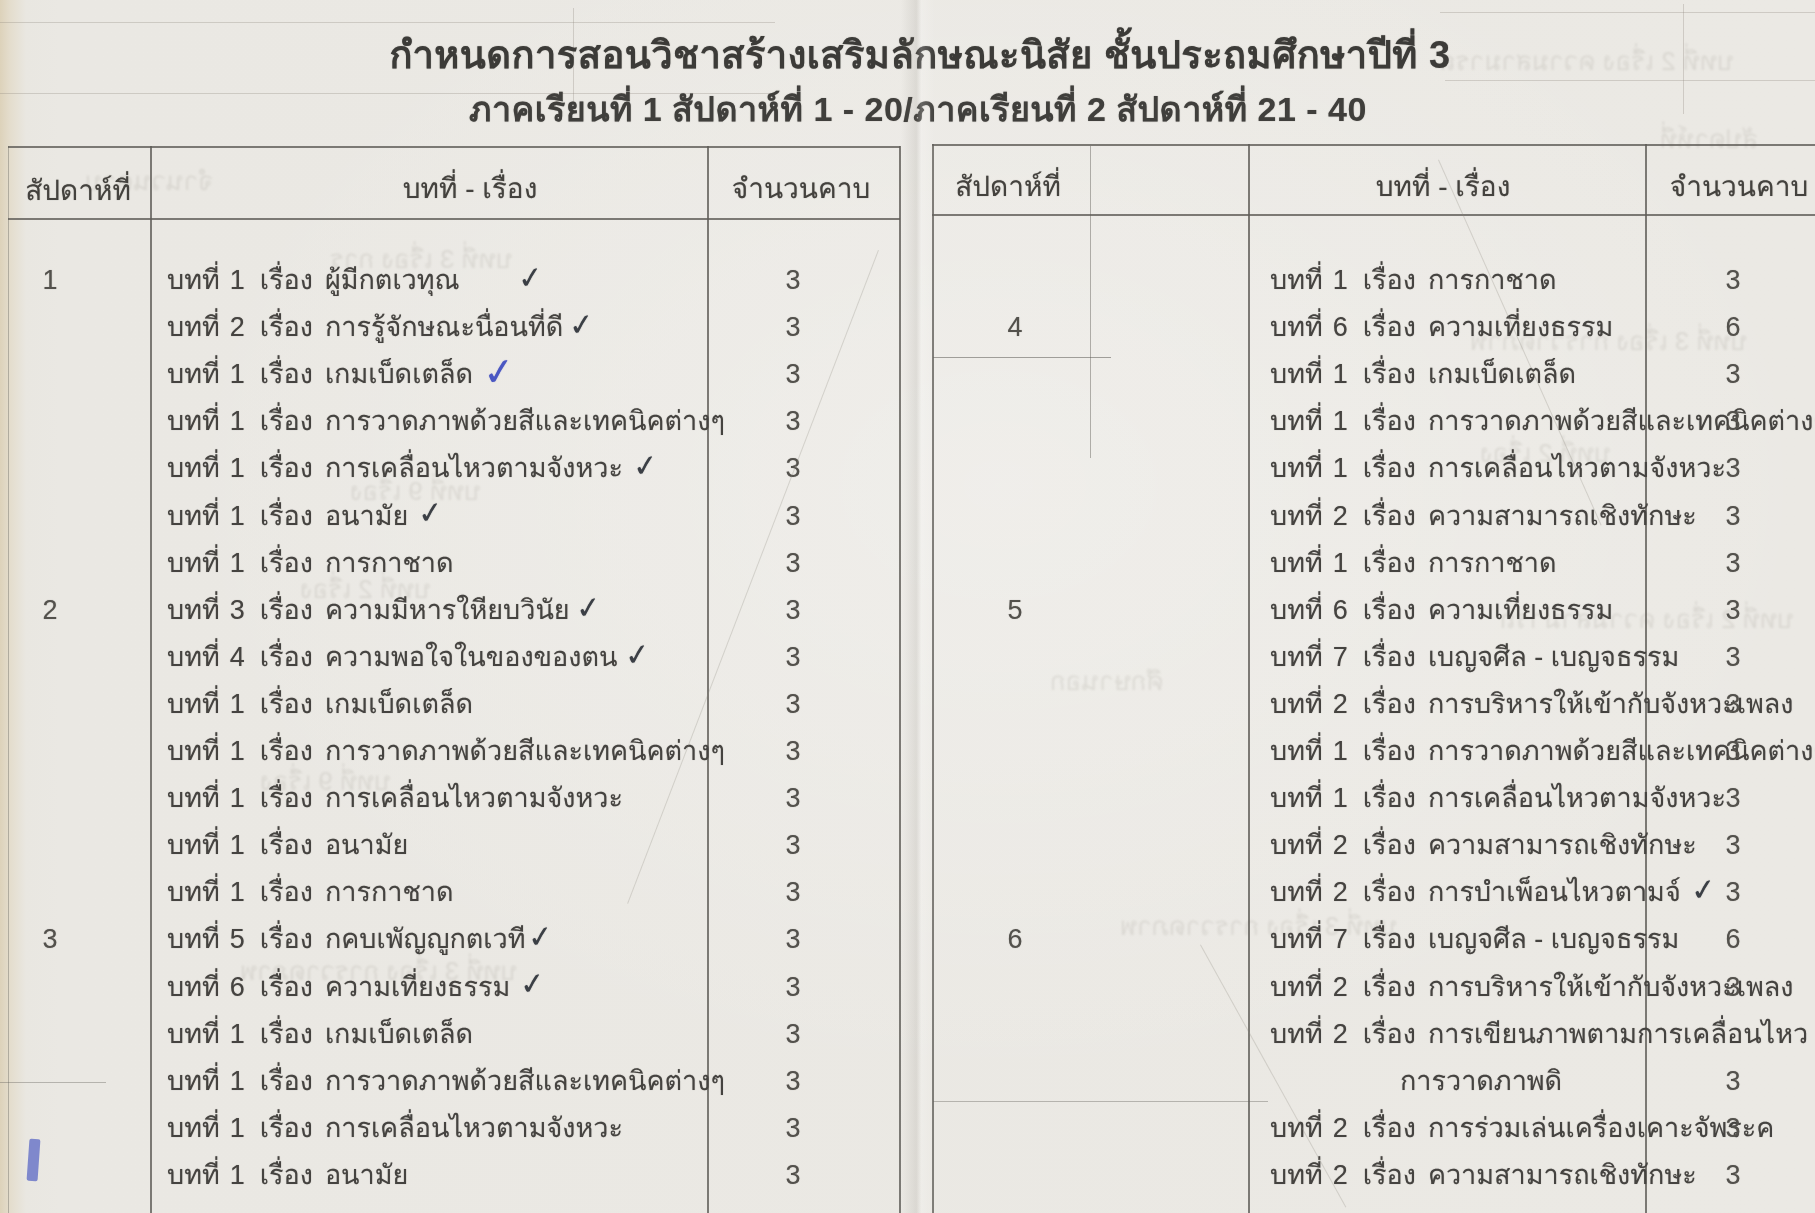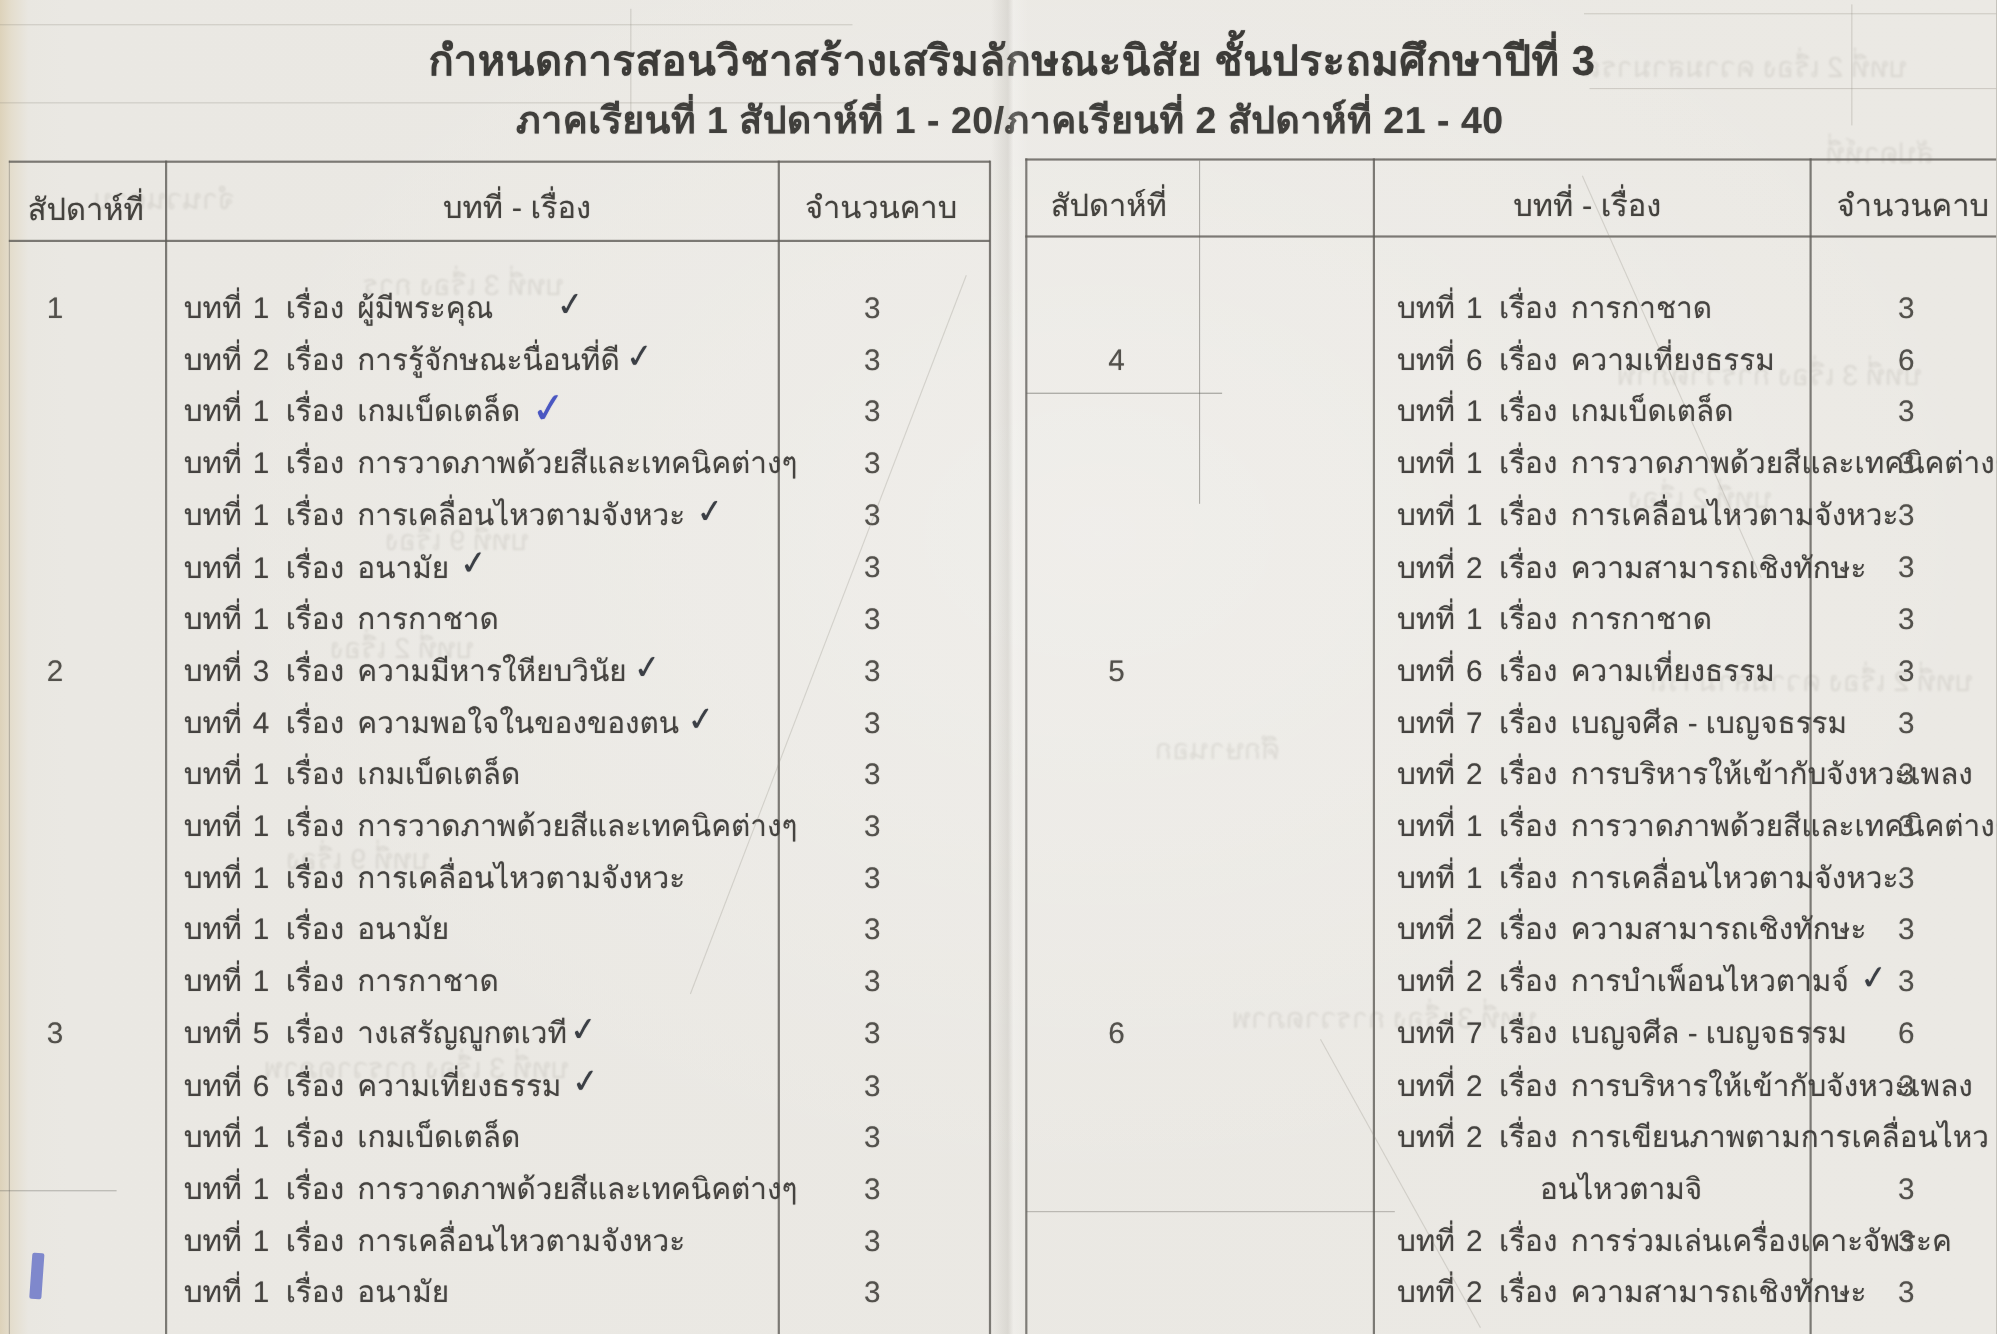--- a/index.html
+++ b/index.html
@@ -95,21 +95,21 @@
     <div class="hline" style="left:8px;top:218px;width:892px;"></div>
     <div class="vline faint" style="left:8px;top:146px;height:1067px;"></div>
     <div class="vline" style="left:150px;top:146px;height:1067px;"></div>
     <div class="vline" style="left:707px;top:146px;height:1067px;"></div>
     <div class="vline" style="left:899px;top:146px;height:1067px;"></div>
     <div class="colhead" style="left:78px;top:168px;">สัปดาห์ที่</div>
     <div class="colhead" style="left:470px;top:166px;">บทที่ - เรื่อง</div>
     <div class="colhead" style="left:801px;top:166px;">จำนวนคาบ</div>
     <div>
         <div class="weeknum" style="left: 50px; top: 262px;">1</div>
-        <div class="rowline" style="left: 167px; top: 262px;"><span class="lab">บทที่</span><span class="num">1</span><span class="lab">เรื่อง</span><span class="topic">ผู้มีพระคุณ</span><span class="check" style="margin-left: 58px;">✓</span></div>
+        <div class="rowline" style="left: 167px; top: 262px;"><span class="lab">บทที่</span><span class="num">1</span><span class="lab">เรื่อง</span><span class="topic">ผู้มีกตเวทุณ</span><span class="check" style="margin-left: 58px;">✓</span></div>
         <div class="periods" style="left: 793px; top: 262px;">3</div>
         <div class="rowline" style="left: 167px; top: 309.1px;"><span class="lab">บทที่</span><span class="num">2</span><span class="lab">เรื่อง</span><span class="topic">การรู้จักษณะนื่อนที่ดี</span><span class="check" style="margin-left: 6px;">✓</span></div>
         <div class="periods" style="left: 793px; top: 309.1px;">3</div>
         <div class="rowline" style="left: 167px; top: 356.2px;"><span class="lab">บทที่</span><span class="num">1</span><span class="lab">เรื่อง</span><span class="topic">เกมเบ็ดเตล็ด</span><span class="check blue" style="margin-left: 10px;">✓</span></div>
         <div class="periods" style="left: 793px; top: 356.2px;">3</div>
         <div class="rowline" style="left: 167px; top: 403.3px;"><span class="lab">บทที่</span><span class="num">1</span><span class="lab">เรื่อง</span><span class="topic">การวาดภาพด้วยสีและเทคนิคต่างๆ</span></div>
         <div class="periods" style="left: 793px; top: 403.3px;">3</div>
         <div class="rowline" style="left: 167px; top: 450.4px;"><span class="lab">บทที่</span><span class="num">1</span><span class="lab">เรื่อง</span><span class="topic">การเคลื่อนไหวตามจังหวะ</span><span class="check" style="margin-left: 10px;">✓</span></div>
         <div class="periods" style="left: 793px; top: 450.4px;">3</div>
         <div class="rowline" style="left: 167px; top: 497.5px;"><span class="lab">บทที่</span><span class="num">1</span><span class="lab">เรื่อง</span><span class="topic">อนามัย</span><span class="check" style="margin-left: 10px;">✓</span></div>
@@ -125,21 +125,21 @@
         <div class="periods" style="left: 793px; top: 685.9px;">3</div>
         <div class="rowline" style="left: 167px; top: 733px;"><span class="lab">บทที่</span><span class="num">1</span><span class="lab">เรื่อง</span><span class="topic">การวาดภาพด้วยสีและเทคนิคต่างๆ</span></div>
         <div class="periods" style="left: 793px; top: 733px;">3</div>
         <div class="rowline" style="left: 167px; top: 780.1px;"><span class="lab">บทที่</span><span class="num">1</span><span class="lab">เรื่อง</span><span class="topic">การเคลื่อนไหวตามจังหวะ</span></div>
         <div class="periods" style="left: 793px; top: 780.1px;">3</div>
         <div class="rowline" style="left: 167px; top: 827.2px;"><span class="lab">บทที่</span><span class="num">1</span><span class="lab">เรื่อง</span><span class="topic">อนามัย</span></div>
         <div class="periods" style="left: 793px; top: 827.2px;">3</div>
         <div class="rowline" style="left: 167px; top: 874.3px;"><span class="lab">บทที่</span><span class="num">1</span><span class="lab">เรื่อง</span><span class="topic">การกาชาด</span></div>
         <div class="periods" style="left: 793px; top: 874.3px;">3</div>
         <div class="weeknum" style="left: 50px; top: 921.4px;">3</div>
-        <div class="rowline" style="left: 167px; top: 921.4px;"><span class="lab">บทที่</span><span class="num">5</span><span class="lab">เรื่อง</span><span class="topic">างเสรัญญูกตเวที</span><span class="check" style="margin-left: 2px;">✓</span></div>
+        <div class="rowline" style="left: 167px; top: 921.4px;"><span class="lab">บทที่</span><span class="num">5</span><span class="lab">เรื่อง</span><span class="topic">กคบเพัญญูกตเวที</span><span class="check" style="margin-left: 2px;">✓</span></div>
         <div class="periods" style="left: 793px; top: 921.4px;">3</div>
         <div class="rowline" style="left: 167px; top: 968.5px;"><span class="lab">บทที่</span><span class="num">6</span><span class="lab">เรื่อง</span><span class="topic">ความเที่ยงธรรม</span><span class="check" style="margin-left: 10px;">✓</span></div>
         <div class="periods" style="left: 793px; top: 968.5px;">3</div>
         <div class="rowline" style="left: 167px; top: 1015.6px;"><span class="lab">บทที่</span><span class="num">1</span><span class="lab">เรื่อง</span><span class="topic">เกมเบ็ดเตล็ด</span></div>
         <div class="periods" style="left: 793px; top: 1015.6px;">3</div>
         <div class="rowline" style="left: 167px; top: 1062.7px;"><span class="lab">บทที่</span><span class="num">1</span><span class="lab">เรื่อง</span><span class="topic">การวาดภาพด้วยสีและเทคนิคต่างๆ</span></div>
         <div class="periods" style="left: 793px; top: 1062.7px;">3</div>
         <div class="rowline" style="left: 167px; top: 1109.8px;"><span class="lab">บทที่</span><span class="num">1</span><span class="lab">เรื่อง</span><span class="topic">การเคลื่อนไหวตามจังหวะ</span></div>
         <div class="periods" style="left: 793px; top: 1109.8px;">3</div>
         <div class="rowline" style="left: 167px; top: 1156.9px;"><span class="lab">บทที่</span><span class="num">1</span><span class="lab">เรื่อง</span><span class="topic">อนามัย</span></div>
@@ -186,21 +186,21 @@
         <div class="rowline" style="left: 1270px; top: 827.2px;"><span class="lab">บทที่</span><span class="num">2</span><span class="lab">เรื่อง</span><span class="topic">ความสามารถเชิงทักษะ</span></div>
         <div class="periods" style="left: 1733px; top: 827.2px;">3</div>
         <div class="rowline" style="left: 1270px; top: 874.3px;"><span class="lab">บทที่</span><span class="num">2</span><span class="lab">เรื่อง</span><span class="topic">การบำเพ็อนไหวตามจ์</span><span class="check" style="margin-left: 10px;">✓</span></div>
         <div class="periods" style="left: 1733px; top: 874.3px;">3</div>
         <div class="weeknum" style="left: 1015px; top: 921.4px;">6</div>
         <div class="rowline" style="left: 1270px; top: 921.4px;"><span class="lab">บทที่</span><span class="num">7</span><span class="lab">เรื่อง</span><span class="topic">เบญจศีล - เบญจธรรม</span></div>
         <div class="periods" style="left: 1733px; top: 921.4px;">6</div>
         <div class="rowline" style="left: 1270px; top: 968.5px;"><span class="lab">บทที่</span><span class="num">2</span><span class="lab">เรื่อง</span><span class="topic">การบริหารให้เข้ากับจังหวะเพลง</span></div>
         <div class="periods" style="left: 1733px; top: 968.5px;">3</div>
         <div class="rowline" style="left: 1270px; top: 1015.6px;"><span class="lab">บทที่</span><span class="num">2</span><span class="lab">เรื่อง</span><span class="topic">การเขียนภาพตามการเคลื่อนไหว</span></div>
-        <div class="rowline" style="left: 1400px; top: 1062.7px;"><span class="topic" style="margin-left: 0px;">อนไหวตามจิ</span></div>
+        <div class="rowline" style="left: 1400px; top: 1062.7px;"><span class="topic" style="margin-left: 0px;">การวาดภาพดิ</span></div>
         <div class="periods" style="left: 1733px; top: 1062.7px;">3</div>
         <div class="rowline" style="left: 1270px; top: 1109.8px;"><span class="lab">บทที่</span><span class="num">2</span><span class="lab">เรื่อง</span><span class="topic">การร่วมเล่นเครื่องเคาะจัพระค</span></div>
         <div class="periods" style="left: 1733px; top: 1109.8px;">3</div>
         <div class="rowline" style="left: 1270px; top: 1156.9px;"><span class="lab">บทที่</span><span class="num">2</span><span class="lab">เรื่อง</span><span class="topic">ความสามารถเชิงทักษะ</span></div>
         <div class="periods" style="left: 1733px; top: 1156.9px;">3</div>
       </div>
   </section>
 
   <div class="hline faint" style="left:933px;top:357px;width:178px;opacity:.55;"></div>
   <div class="vline faint" style="left:1090px;top:146px;height:312px;opacity:.45;"></div>

